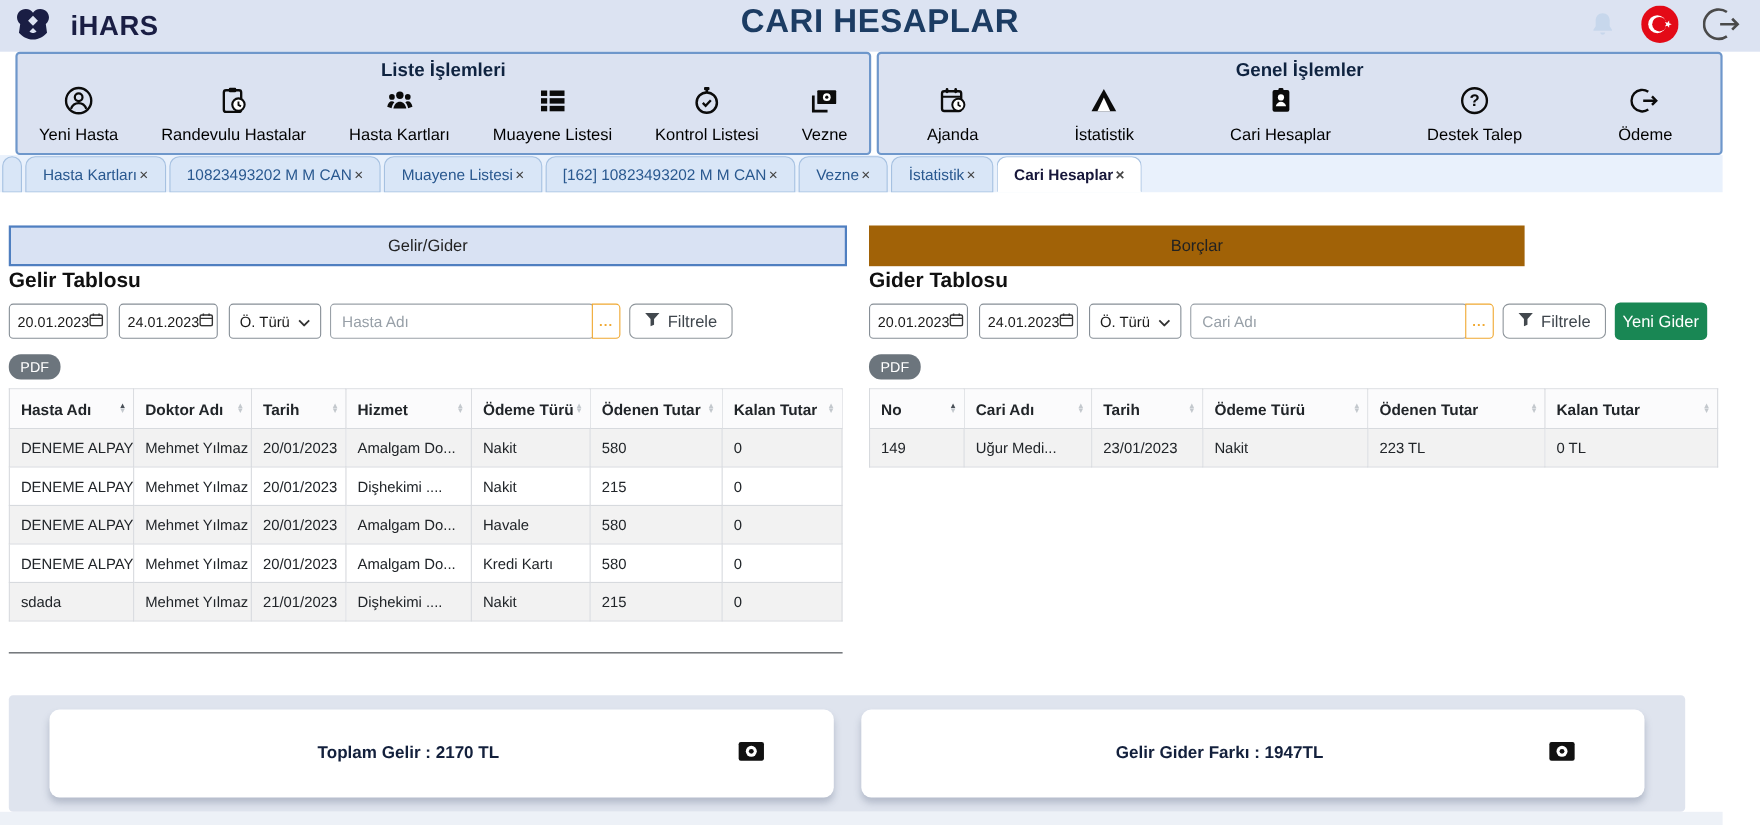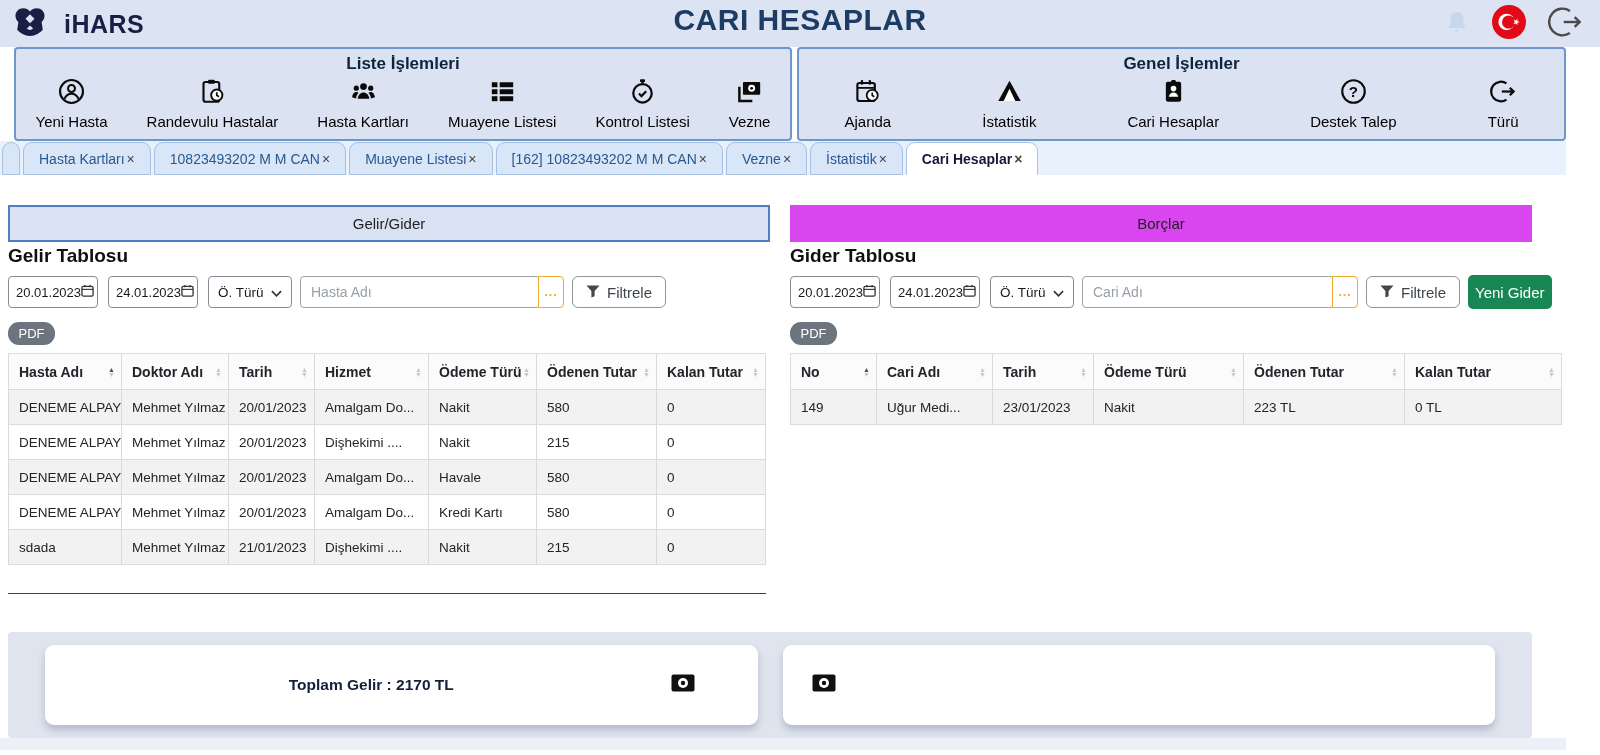--- a/index.html
+++ b/index.html
@@ -33,21 +33,21 @@
     color:#29588f; cursor:pointer; white-space:nowrap; }
   .tab.stub { width:18px; padding:0; }
   .tab .x { margin-left:2px; font-size:14px; color:#444; }
   .tab.active { background:#fff; font-weight:700; color:#17173a; border-bottom-color:#fff; }
 
   
   .main { position:absolute; top:175px; left:0; width:1600px; height:580px; background:#fff; }
   .panel-h { position:absolute; top:30px; height:37px; display:flex; align-items:center; justify-content:center;
     font-size:15px; color:#222; cursor:pointer; }
   .panel-h.lp { left:8px; width:762px; background:#d9e2f3; border:2px solid #4f7fc0; }
-  .panel-h.rp { left:790px; width:742px; background:#d946ef; }
+  .panel-h.rp { left:790px; width:596px; background:#a16207; }
   .section-h { position:absolute; top:70px; font-size:19px; font-weight:700; color:#101010; }
   .section-h.lp { left:8px; } .section-h.rp { left:790px; }
 
   .filters { position:absolute; top:100px; height:34px; display:flex; align-items:center; }
   .filters.fl { left:8px; } .filters.fr { left:790px; }
   .date-box { width:90px; height:32px; border:1px solid #868e96; border-radius:4px; background:#fff;
     display:flex; align-items:center; justify-content:space-between; padding:11px 7px; font-size:13px;
     color:#1a1a1a; margin-right:10px; cursor:pointer; }
   .sel-box { width:84px; height:32px; border:1px solid #868e96; border-radius:4px; background:#fff;
     display:flex; align-items:center; justify-content:space-between; padding:0 9px; font-size:13.5px;
@@ -236,21 +236,21 @@
               <text x="12" y="16.6" text-anchor="middle" font-size="13.5" font-weight="bold" fill="#0b0b0b" font-family="'Liberation Sans',sans-serif">?</text>
             </svg></span>
         <span class="lbl">Destek Talep</span>
       </div>
       <div class="tool-item">
         <span><svg viewBox="0 0 24 24">
               <path d="M14.6 4.8A8.7 8.7 0 1 0 14.6 19.2" fill="none" stroke="#0b0b0b" stroke-width="2"></path>
               <line x1="10.5" y1="12" x2="20.8" y2="12" stroke="#0b0b0b" stroke-width="2"></line>
               <path d="M17.6 8.6l3.4 3.4-3.4 3.4" fill="none" stroke="#0b0b0b" stroke-width="2"></path>
             </svg></span>
-        <span class="lbl">Türü</span>
+        <span class="lbl">Ödeme</span>
       </div>
     </div>
   </div>
 </div>
 
 <div class="tabstrip">
   <div class="tab stub"></div>
   <div class="tab">
       <span>Hasta Kartları</span>
       <span class="x">×</span>
@@ -492,20 +492,21 @@
   <div class="summary">
     <div class="card">
       <span class="lbl">Toplam Gelir : 2170 TL</span>
       <span><svg width="26" height="20" viewBox="0 0 26 20">
             <rect x="1.5" y="1.5" width="23" height="17" rx="2" fill="#111"></rect>
             <circle cx="13" cy="10" r="5" fill="#fff"></circle>
             <circle cx="13" cy="10" r="2.2" fill="#111"></circle>
           </svg></span>
     </div>
     <div class="card">
+      <span class="lbl">Gelir Gider Farkı : 1947TL</span>
       <span><svg width="26" height="20" viewBox="0 0 26 20">
             <rect x="1.5" y="1.5" width="23" height="17" rx="2" fill="#111"></rect>
             <circle cx="13" cy="10" r="5" fill="#fff"></circle>
             <circle cx="13" cy="10" r="2.2" fill="#111"></circle>
           </svg></span>
     </div>
   </div>
 
   <div class="page-bottom"></div>
 </div>

